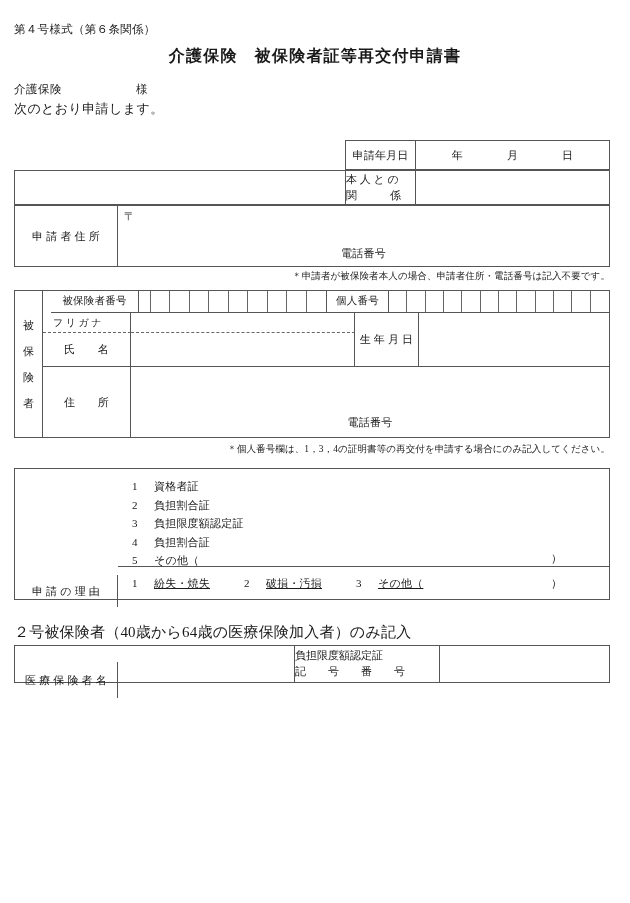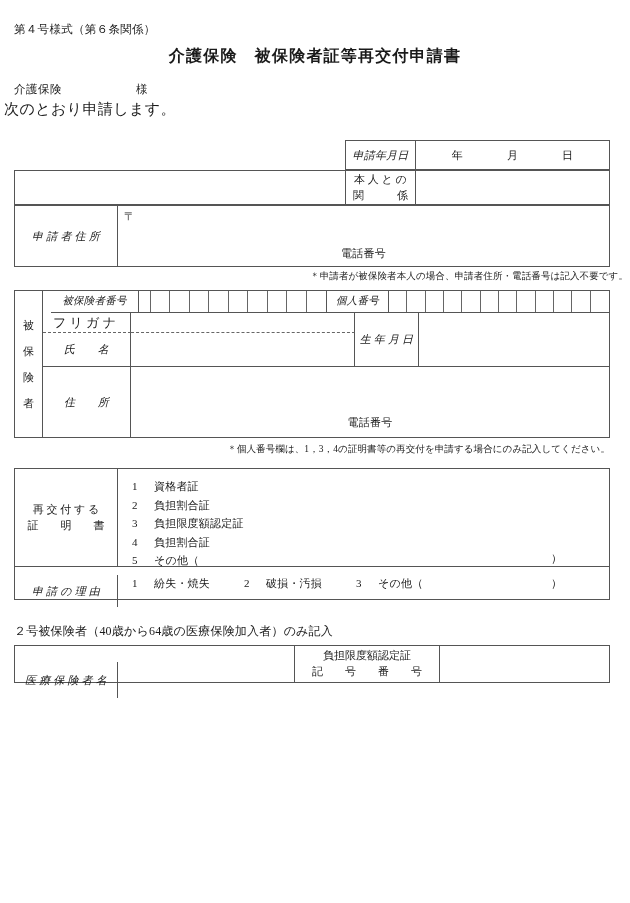--- a/index.html
+++ b/index.html
@@ -46,22 +46,22 @@
     font-size: 11.5px;
     letter-spacing: 0.5px;
     white-space: nowrap;
   }
   .addressee .sama {
     display: inline-block;
     margin-left: 74px;
   }
   .intro {
     position: absolute;
-    left: 4px; top: 100px;
-    font-size: 15px;
+    left: 14px; top: 100px;
+    font-size: 13px;
     letter-spacing: 0.4px;
     white-space: nowrap;
   }
 
   
   .tbl {
     position: absolute;
     border: 1px solid #555;
     box-sizing: border-box;
     background: #fff;
@@ -77,50 +77,48 @@
   .bdr-l { border-left: 1px solid #555; }
 
   .lbl {
     display: flex;
     align-items: center;
     justify-content: center;
     height: 100%;
     text-align: center;
     letter-spacing: 0.2px;
     line-height: 1.35;
-    font-style: italic;
   }
   .lbl-spread {
     display: flex;
     align-items: center;
     justify-content: space-between;
     height: 100%;
     padding: 0 10px;
     box-sizing: border-box;
     letter-spacing: 0;
   }
   .lbl-2line {
     display: flex;
     flex-direction: column;
-    align-items: center;
     justify-content: center;
     height: 100%;
     line-height: 1.45;
   }
 
   .note {
     position: absolute;
     font-size: 9.5px;
     letter-spacing: 0.1px;
     white-space: nowrap;
     text-align: right;
   }
   .subhead {
     position: absolute;
-    font-size: 12px;
+    font-size: 15px;
     letter-spacing: 0.2px;
     white-space: nowrap;
   }
 
   .ymd {
     display: flex;
     align-items: center;
     justify-content: center;
     height: 100%;
     font-size: 11px;
@@ -174,20 +172,21 @@
   }
   .reason-line {
     position: absolute;
     left: 14px; top: 0;
     height: 100%;
     display: flex;
     align-items: center;
     font-size: 11px;
     letter-spacing: 0.2px;
     white-space: nowrap;
+    text-decoration: underline;
   }
   .reason-line .it { margin-right: 34px; }
   .reason-line .num { display: inline-block; width: 22px; }
 </style>
 </head>
 <body>
 
 <div class="page">
 
   <div class="form-no">第４号様式（第６条関係）</div>
@@ -224,21 +223,21 @@
   <div class="tbl" style="left:14px; top:205px; width:596px; height:62px;">
     <div class="cell bdr-r" style="left:0; top:0; width:103px; height:60px;">
       <div class="lbl">申 請 者 住 所</div>
     </div>
     <div class="cell" style="left:103px; top:0; width:491px; height:60px;">
       <div class="postal">〒</div>
       <div class="tel-center" style="top:40px;">電話番号</div>
     </div>
   </div>
 
-  <div class="note" style="left:0; top:270px; width:610px;padding-left:18px;">＊申請者が被保険者本人の場合、申請者住所・電話番号は記入不要です。</div>
+  <div class="note" style="left:0; top:270px; width:610px;">＊申請者が被保険者本人の場合、申請者住所・電話番号は記入不要です。</div>
 
   <div class="tbl" style="left:14px; top:290px; width:596px; height:148px;">
 
     <div class="cell bdr-r" style="left:0; top:0; width:28px; height:146px;">
       <div style="display:flex;flex-direction:column;align-items:center;justify-content:center;height:100%;font-size:11px;line-height:26px;letter-spacing:0;">
         <span>被</span>
         <span>保</span>
         <span>険</span>
         <span>者</span>
       </div>
@@ -275,21 +274,21 @@
         <div class="b" style="width:18.33px"></div>
           <div class="b" style="width:18.33px"></div>
         <div class="b" style="width:18.33px"></div>
           <div class="b" style="width:18.33px"></div>
         <div class="b" style="width:18.33px"></div>
           <div class="b" style="width:18.33px"></div>
       </div>
     </div>
 
     <div class="cell bdr-r dashed-b" style="left:28px; top:22px; width:88px; height:20px;">
-      <div class="lbl-spread" style="font-size:13px;">フ リ ガ ナ</div>
+      <div class="lbl-spread" style="font-size:10px;">フ リ ガ ナ</div>
     </div>
     <div class="cell bdr-r dashed-b" style="left:116px; top:22px; width:224px; height:20px;"></div>
 
     <div class="cell bdr-r bdr-b" style="left:28px; top:42px; width:88px; height:34px;">
       <div class="lbl">氏　　名</div>
     </div>
     <div class="cell bdr-r bdr-b" style="left:116px; top:42px; width:224px; height:34px;"></div>
 
     <div class="cell bdr-r bdr-b" style="left:340px; top:22px; width:64px; height:54px;">
       <div class="lbl">生 年 月 日</div>
@@ -301,26 +300,20 @@
     </div>
     <div class="cell" style="left:116px; top:76px; width:478px; height:70px;">
       <div class="tel-center" style="top:48px;">電話番号</div>
     </div>
   </div>
 
   <div class="note" style="left:0; top:443px; width:610px;">＊個人番号欄は、1，3，4の証明書等の再交付を申請する場合にのみ記入してください。</div>
 
   <div class="tbl" style="left:14px; top:468px; width:596px; height:132px;">
 
-    <div class="cell bdr-r bdr-b" style="left:0; top:0; width:103px; height:98px;">
-      <div class="lbl-2line">
-        <span>再 交 付 す る</span>
-        <span>証　　明　　書</span>
-      </div>
-    </div>
 
     <div class="cell bdr-b" style="left:103px; top:0; width:491px; height:98px;">
       <div class="choices">
         <div class="choice-row">
           <span class="num">1</span><span>資格者証</span>
         </div>
         <div class="choice-row">
           <span class="num">2</span><span>負担割合証</span>
         </div>
         <div class="choice-row">

